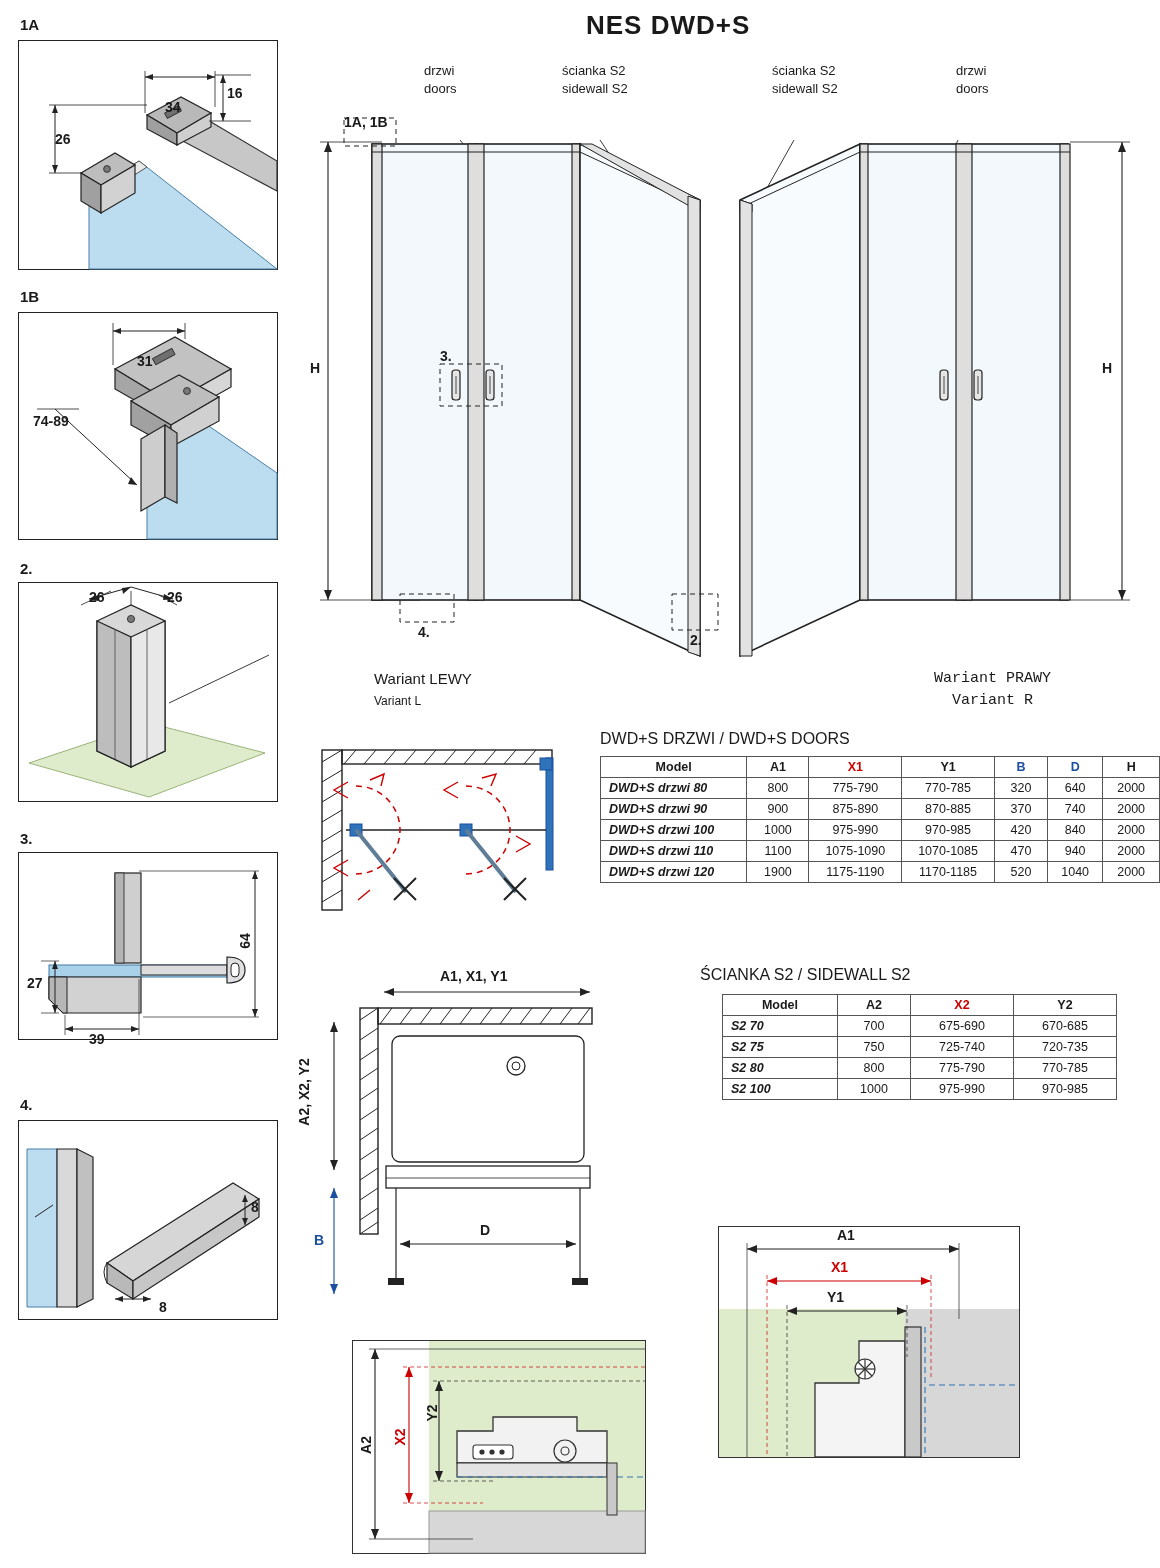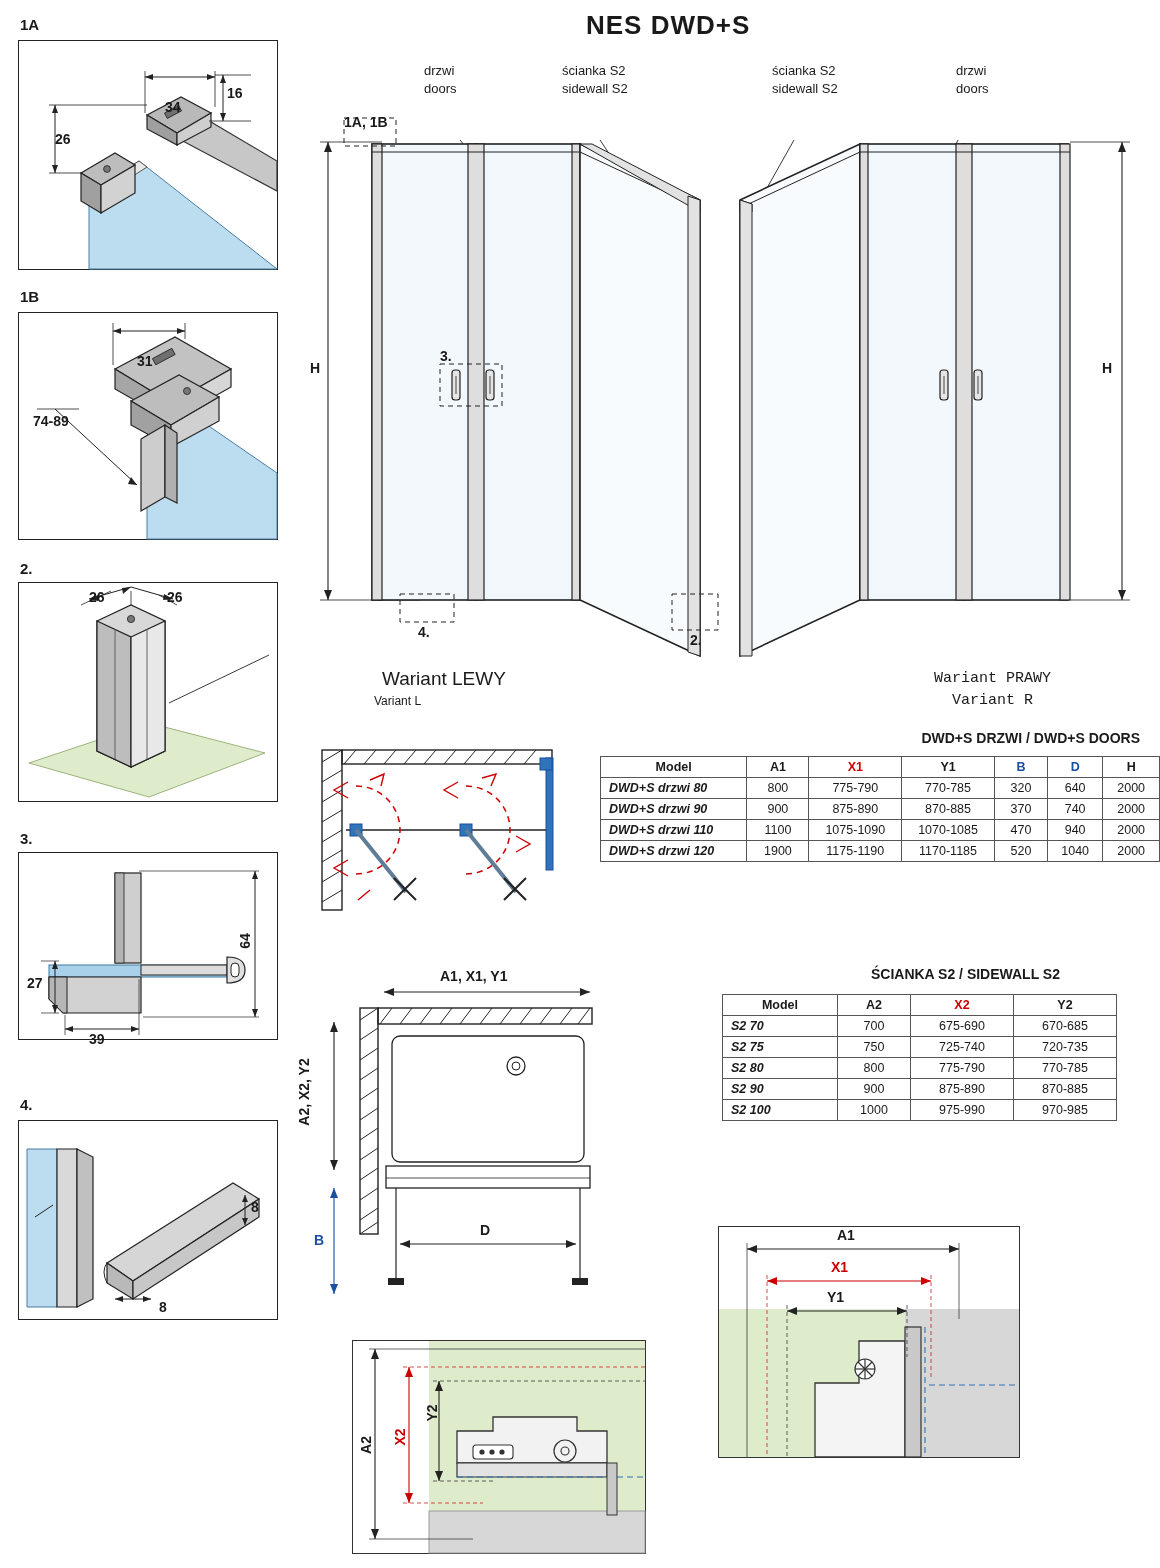--- a/index.html
+++ b/index.html
@@ -9,21 +9,21 @@
   .lbl{font-size:15px;font-weight:700;}
   .title{font-size:26px;font-weight:700;letter-spacing:1px;}
   .sm{font-size:13px;}
   .dim{font-size:14px;font-weight:700;}
   .dimb{font-size:14px;font-weight:700;color:#1b4fa0;}
   .red{color:#c00;}
   .blue{color:#1b4fa0;}
   table{border-collapse:collapse;font-size:12.5px;}
   table th,table td{border:1px solid #555;padding:3px 5px;text-align:center;white-space:nowrap;}
   table th{font-weight:700;background:#fff;}
-  .tbl-title{font-size:14px;font-weight:700;text-align:right;}
+  .tbl-title{font-size:16px;font-weight:400;text-align:left;}
   .rowhdr{font-weight:700;font-style:italic;text-align:left;padding-left:8px;}
   svg{display:block;overflow:visible;}
 </style>
 </head>
 <body>
 
 <div class="abs title" style="left:586px;top:10px;">NES DWD+S</div>
 
 <div class="abs lbl" style="left:20px;top:16px;">1A</div>
 <div class="abs box" style="left:18px;top:40px;width:260px;height:230px;">
@@ -248,21 +248,21 @@
     <rect x="372" y="494" width="46" height="36" fill="none" stroke="#222" stroke-width="1" stroke-dasharray="5,4"></rect>
   </svg>
   <div class="abs dim" style="left:44px;top:14px;">1A, 1B</div>
   <div class="abs dim" style="left:140px;top:248px;">3.</div>
   <div class="abs dim" style="left:118px;top:524px;">4.</div>
   <div class="abs dim" style="left:390px;top:532px;">2.</div>
   <div class="abs dim" style="left:10px;top:260px;">H</div>
 </div>
 
 <div class="abs sm" style="left:374px;top:668px;line-height:22px;">
-  <div style="font-size:19px;margin-left:8px;">Wariant LEWY</div>
+  <div style="font-size:15px;">Wariant LEWY</div>
   <div style="font-size:12px;">Variant L</div>
 </div>
 
 <div class="abs" style="left:730px;top:100px;width:410px;height:560px;">
   <svg width="410" height="560" viewBox="0 0 410 560">
     <line x1="64" y1="40" x2="28" y2="104" stroke="#222" stroke-width="0.9"></line>
     <circle cx="28" cy="104" r="3.6" fill="#222"></circle>
     <line x1="228" y1="40" x2="196" y2="108" stroke="#222" stroke-width="0.9"></line>
     <circle cx="196" cy="108" r="3.6" fill="#222"></circle>
 
@@ -385,20 +385,29 @@
     <tr>
       <td class="rowhdr">DWD+S drzwi 90</td>
       <td>900</td>
       <td>875-890</td>
       <td>870-885</td>
       <td>370</td>
       <td>740</td>
       <td>2000</td>
     </tr>
     <tr>
+      <td class="rowhdr">DWD+S drzwi 100</td>
+      <td>1000</td>
+      <td>975-990</td>
+      <td>970-985</td>
+      <td>420</td>
+      <td>840</td>
+      <td>2000</td>
+    </tr>
+    <tr>
       <td class="rowhdr">DWD+S drzwi 110</td>
       <td>1100</td>
       <td>1075-1090</td>
       <td>1070-1085</td>
       <td>470</td>
       <td>940</td>
       <td>2000</td>
     </tr>
     <tr>
       <td class="rowhdr">DWD+S drzwi 120</td>
@@ -433,26 +442,20 @@
       <td class="rowhdr">S2 75</td>
       <td>750</td>
       <td>725-740</td>
       <td>720-735</td>
     </tr>
     <tr>
       <td class="rowhdr">S2 80</td>
       <td>800</td>
       <td>775-790</td>
       <td>770-785</td>
-    </tr>
-    <tr>
-      <td class="rowhdr">S2 90</td>
-      <td>900</td>
-      <td>875-890</td>
-      <td>870-885</td>
     </tr>
     <tr>
       <td class="rowhdr">S2 100</td>
       <td>1000</td>
       <td>975-990</td>
       <td>970-985</td>
     </tr>
   </tbody>
 </table>
 

